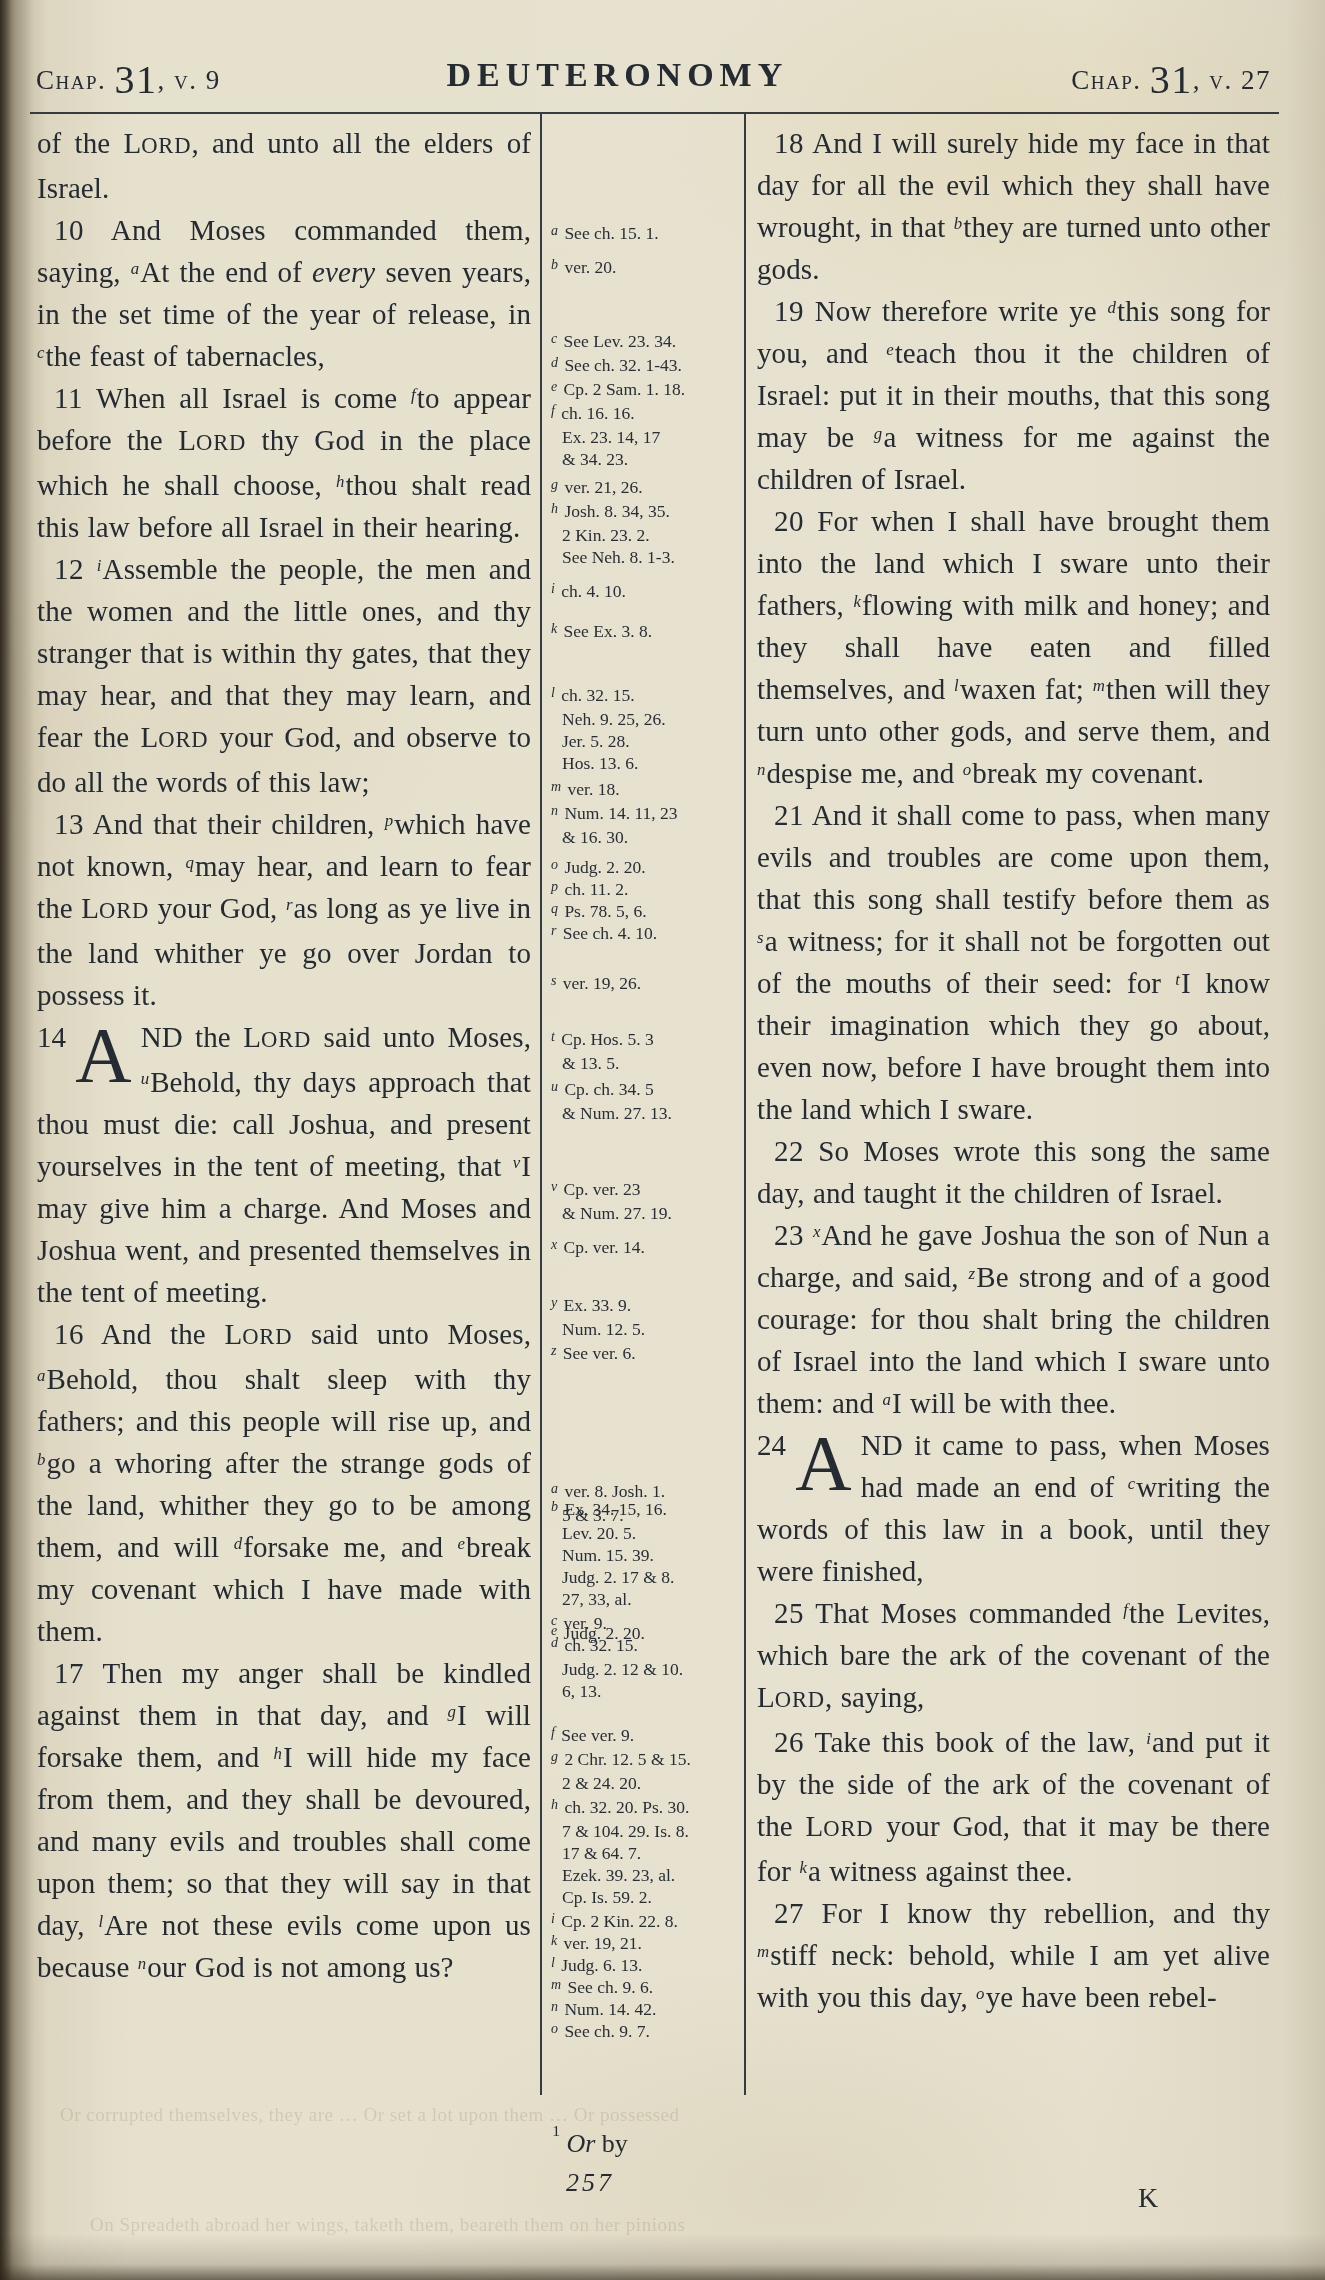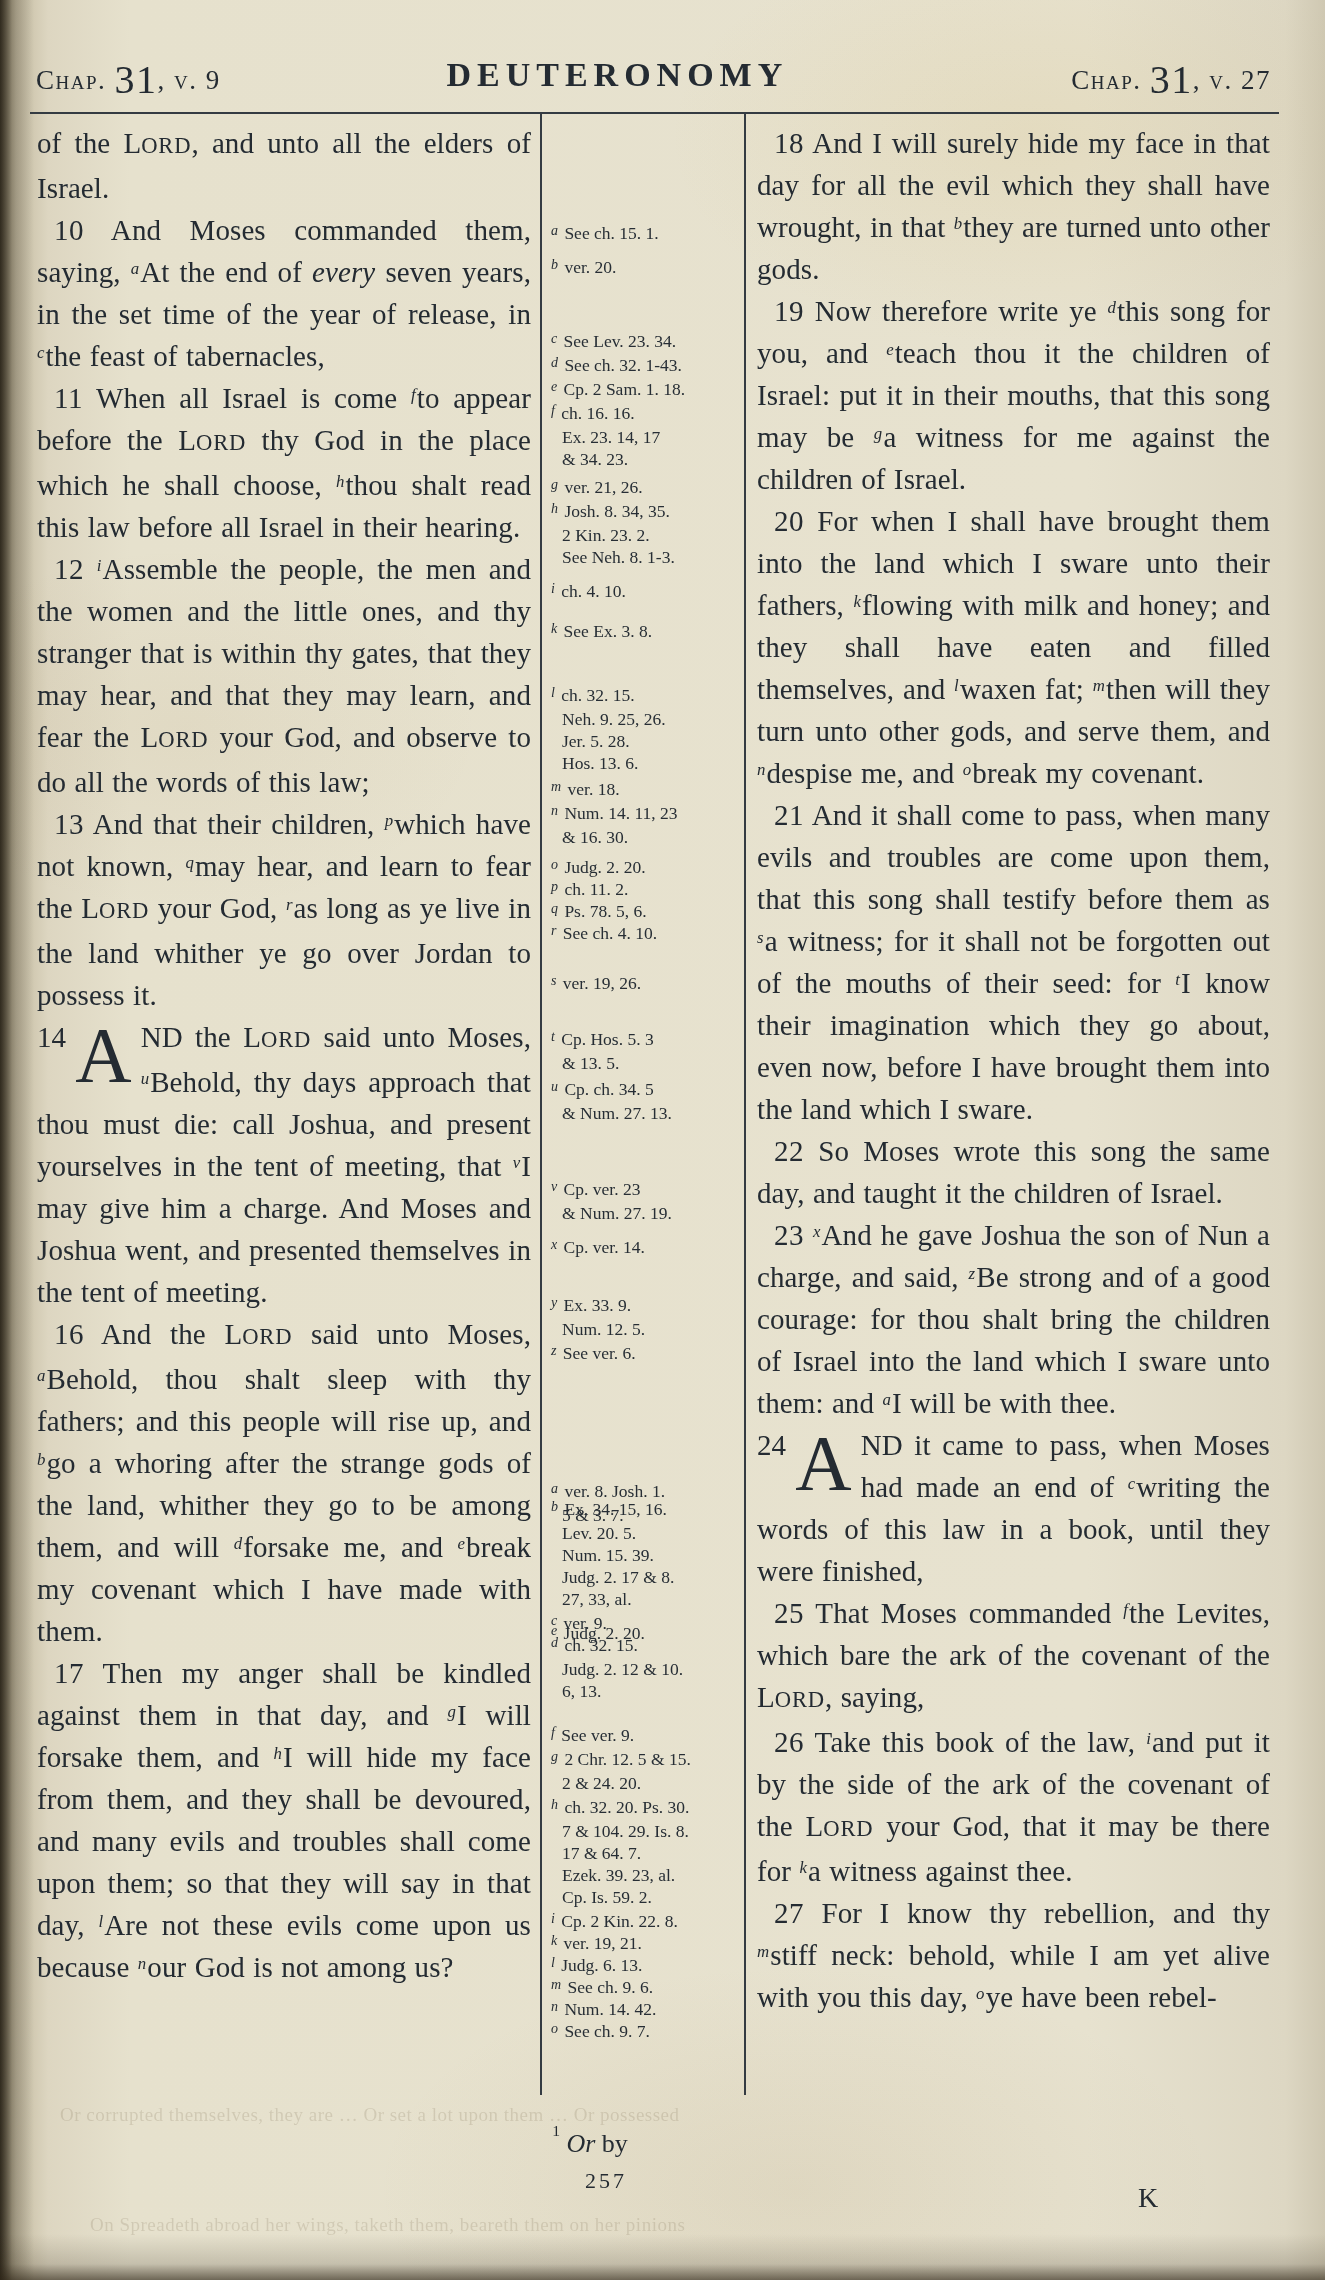--- a/index.html
+++ b/index.html
@@ -65,21 +65,21 @@
   
   .refs{position:absolute;left:551px;top:0;width:188px;height:2280px;font-size:17.5px;line-height:22px;color:#272e35;}
   .refgroup{position:absolute;left:0;right:4px;}
   .reflet{font-style:italic;font-size:14px;position:relative;top:-4px;margin-right:2px;}
   .refline{display:block;padding-left:11px;}
   .refline.first{padding-left:0;}
 
   
   .footnote{position:absolute;left:0;width:1180px;top:2128px;text-align:center;font-size:26px;}
   .footnote sup{font-size:0.6em;position:relative;top:-0.4em;}
-  .pagenum{position:absolute;left:16px;width:1180px;top:2168px;text-align:center;font-size:22px;letter-spacing:3px;}
+  .pagenum{position:absolute;left:0;width:1180px;top:2168px;text-align:center;font-size:26px;letter-spacing:3px;font-style:italic;}
   .signature{position:absolute;left:1138px;top:2182px;font-size:28px;}
 
   
   .bleed{
     position:absolute;color:#6b5a3d;opacity:0.17;filter:blur(0.7px);
     font-size:19px;white-space:nowrap;overflow:hidden;letter-spacing:0.5px;
   }
   .bleed.b1{left:60px;top:2104px;width:1200px;}
   .bleed.b2{left:90px;top:2214px;width:1150px;}
   i{font-style:italic;}

